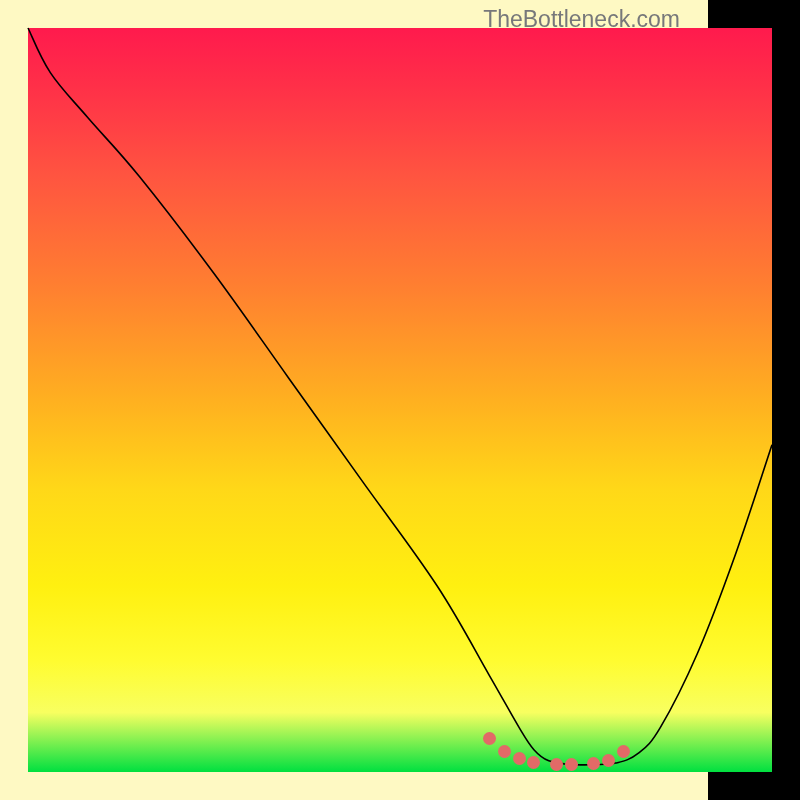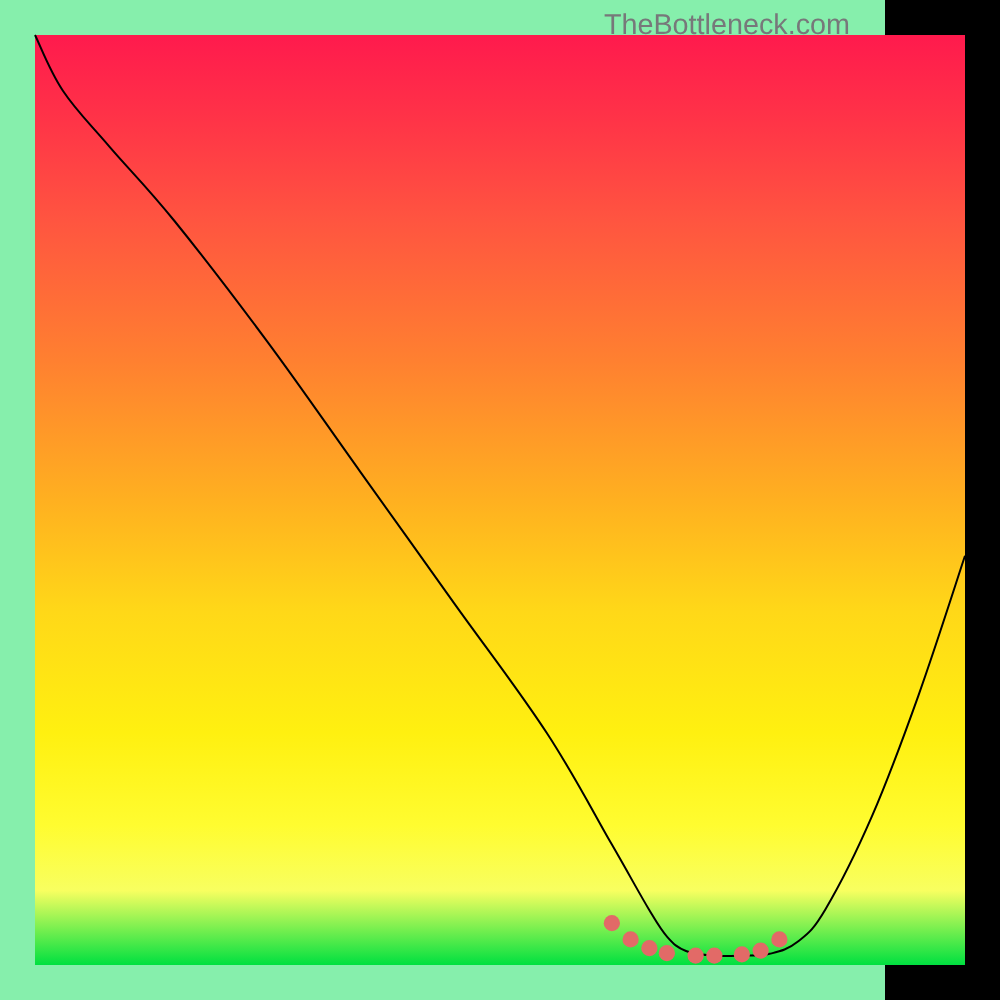--- a/index.html
+++ b/index.html
@@ -1,17 +1,17 @@
 <!DOCTYPE html>
 <html><head>
 <meta charset="utf-8">
 <style>
   * { margin: 0; padding: 0; box-sizing: border-box; }
   html, body { width: 800px; height: 800px; overflow: hidden; background: #000; }
-  .container { position: relative; width: 708px; height: 800px; background: #86efac; }
+  .container { position: relative; width: 708px; height: 800px; background: #fef9c3; }
   .plot-area {
     position: absolute;
     left: 28px;
     top: 28px;
     width: 744px;
     height: 744px;
     background: linear-gradient(to bottom,
       #ff1a4d 0%,
       #ff3048 8%,
       #ff5540 20%,

